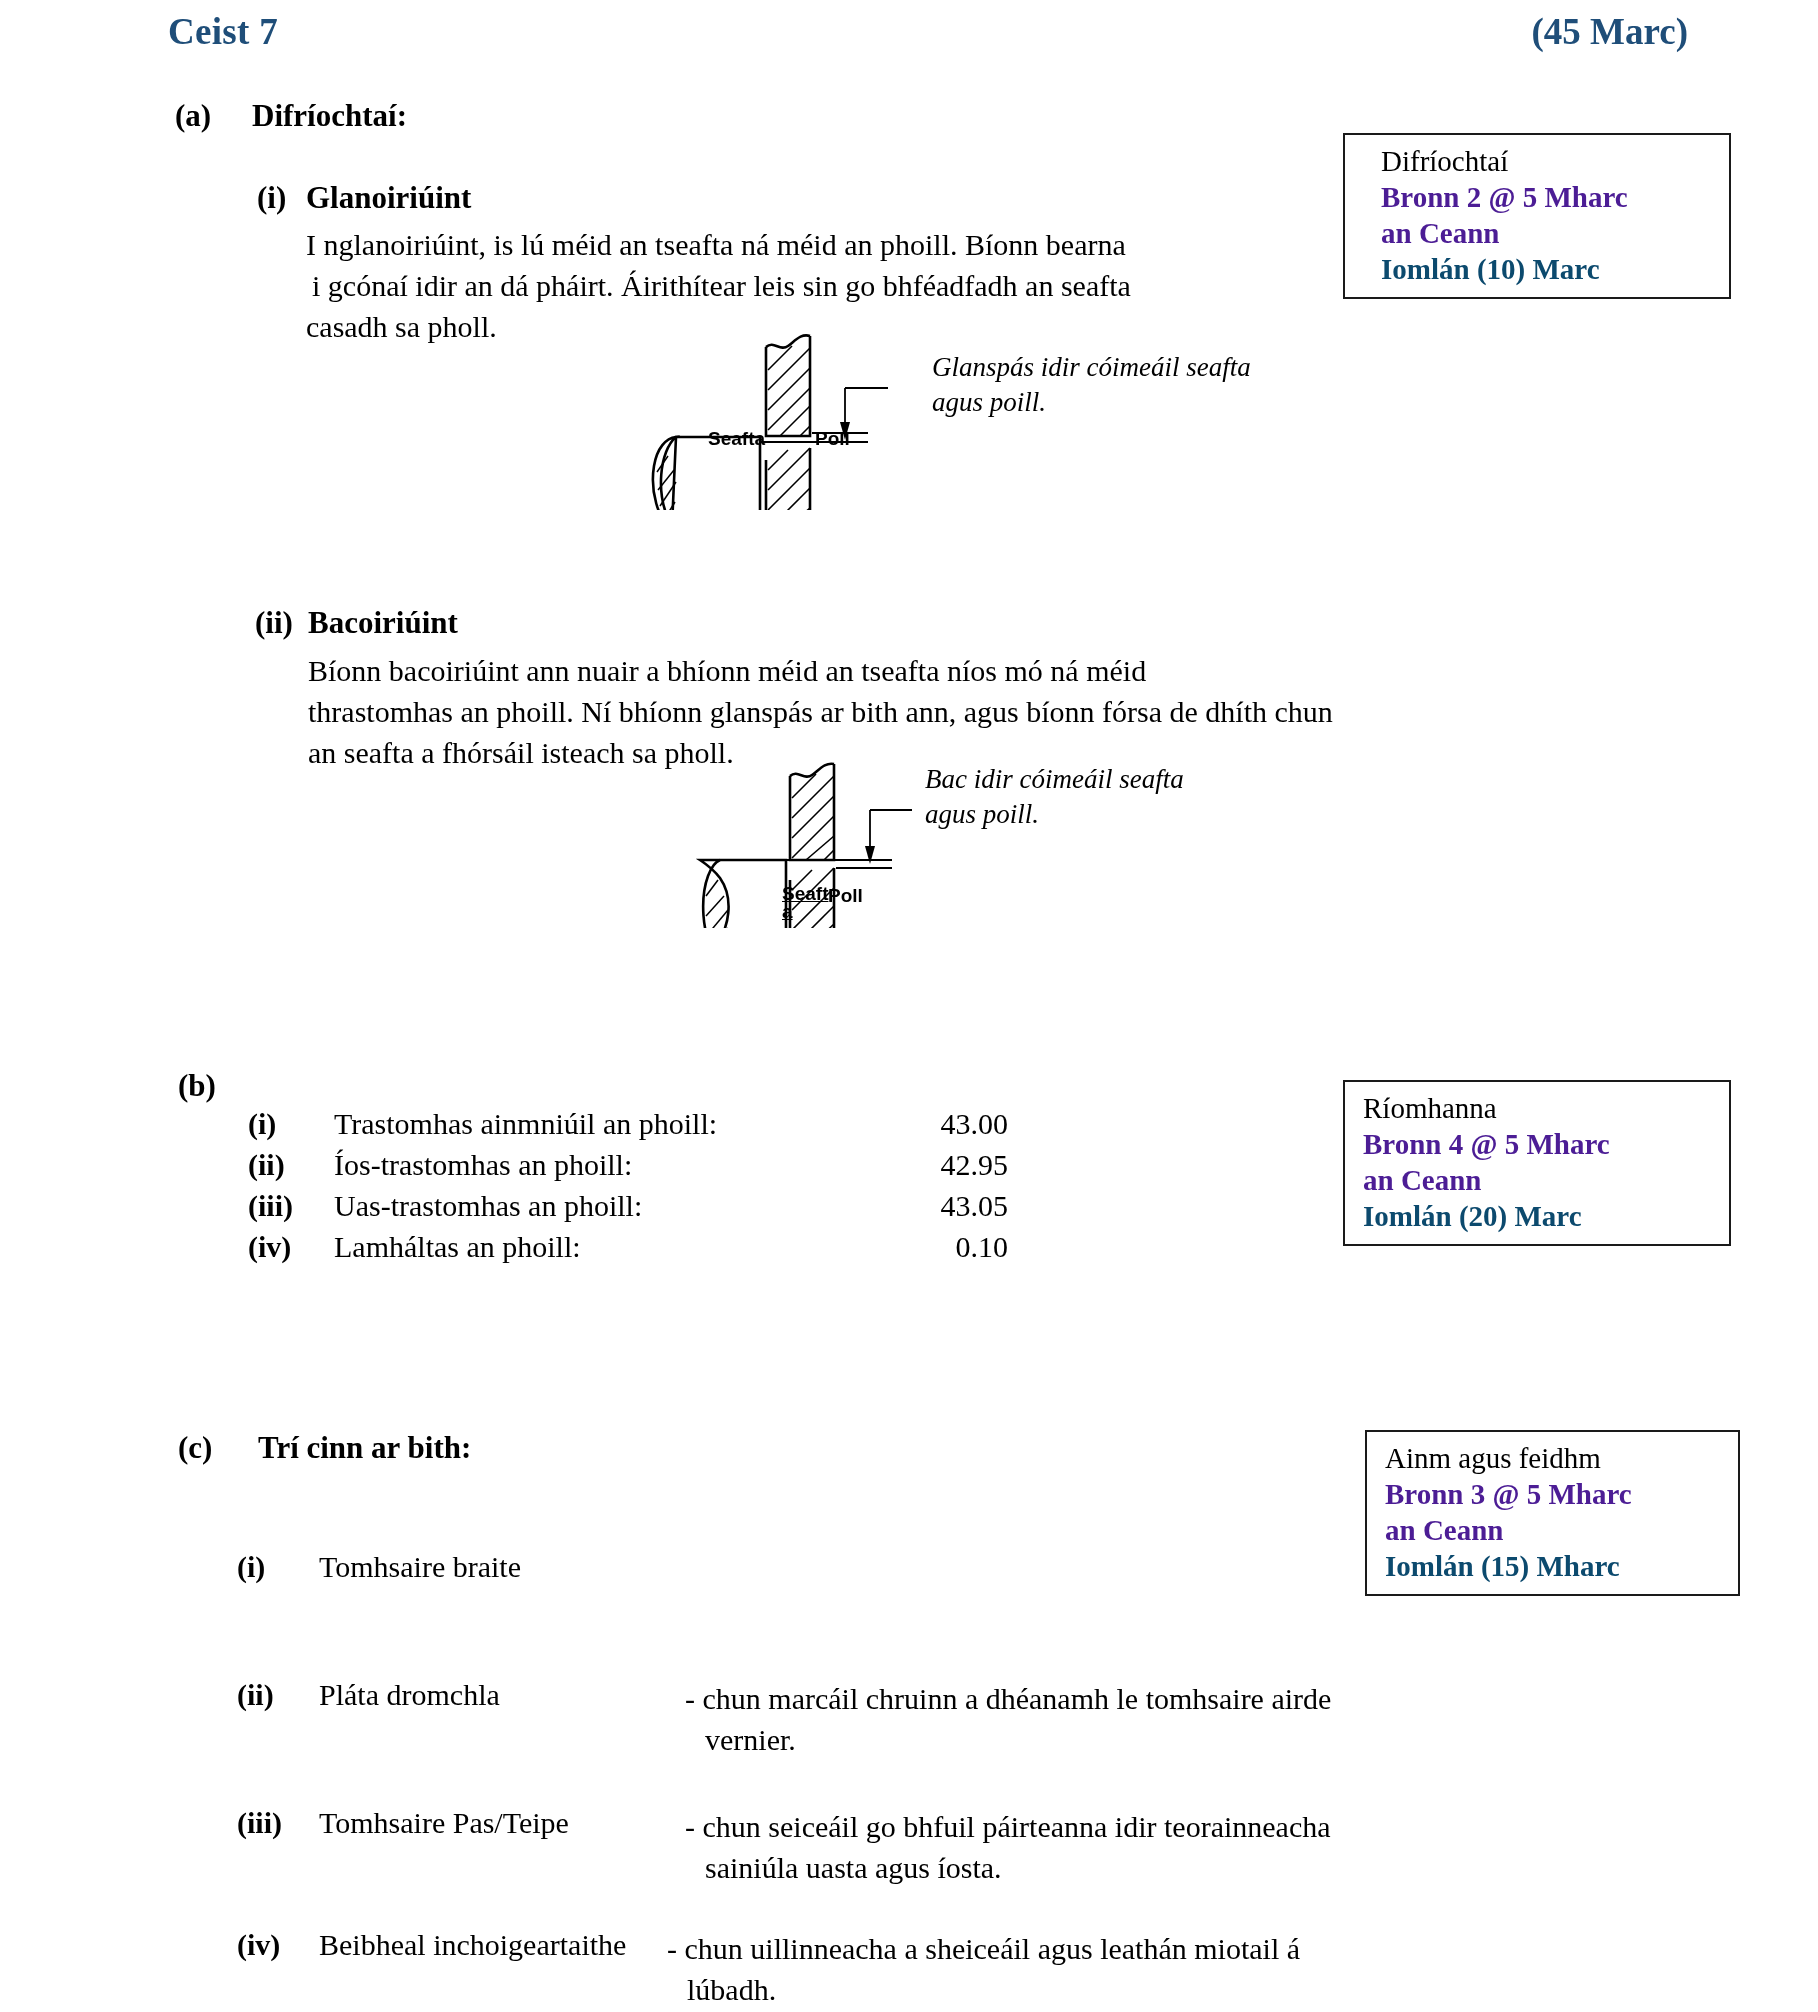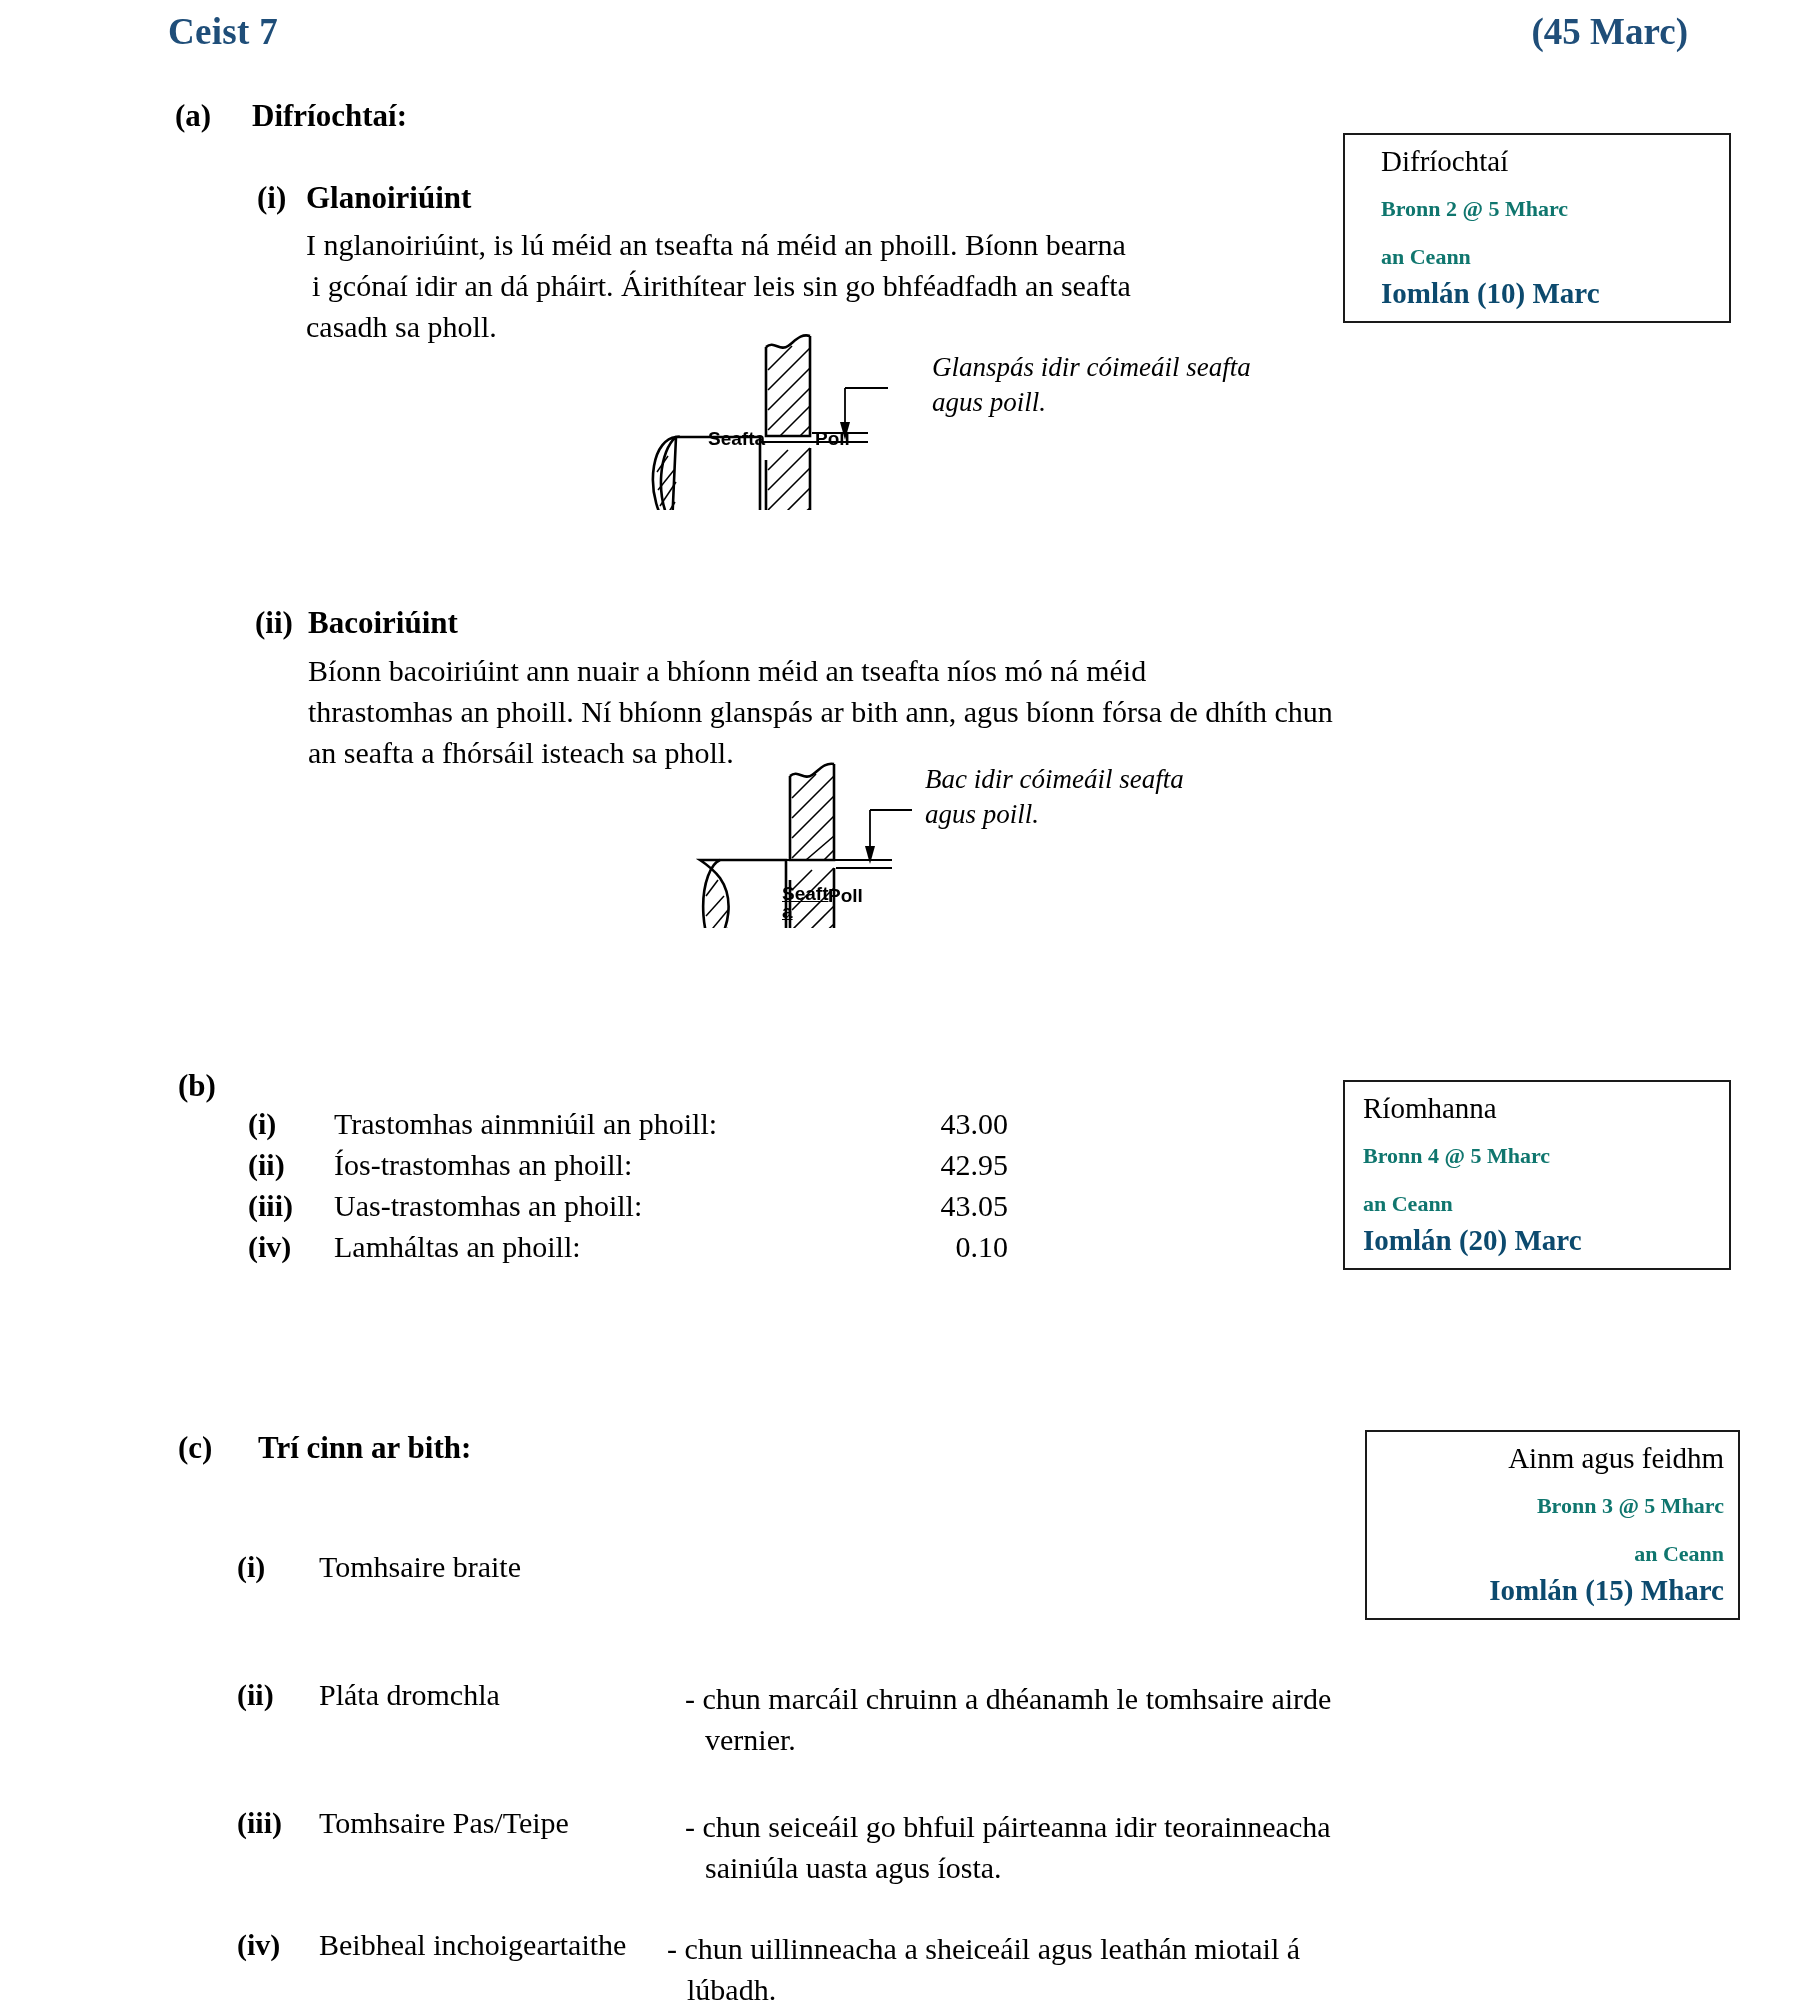--- a/index.html
+++ b/index.html
@@ -74,38 +74,37 @@
     padding: 8px 14px 10px 18px;
   }
   .mark-box .mb-head {
     font-size: 29px;
     line-height: 36px;
     font-weight: normal;
     color: #000;
     white-space: nowrap;
   }
   .mark-box .mb-award {
-    font-size: 22px;
+    font-size: 29px;
     line-height: 36px;
     font-weight: bold;
-    color: #0f766e;
-    white-space: nowrap;
-    margin-top: 12px;
+    color: #4c1d95;
+    white-space: nowrap;
   }
   .mark-box .mb-total {
     font-size: 29px;
     line-height: 36px;
     font-weight: bold;
     color: #0c4a6e;
     white-space: nowrap;
   }
 
   #mark-box-a { left: 1343px; top: 133px; width: 388px; padding-left: 36px; }
   #mark-box-b { left: 1343px; top: 1080px; width: 388px; }
-  #mark-box-c { left: 1365px; top: 1430px; width: 375px; text-align: right; }
+  #mark-box-c { left: 1365px; top: 1430px; width: 375px; }
 
   
   .diagram-caption {
     position: absolute;
     font-style: italic;
     font-size: 27px;
     line-height: 35px;
   }
   #cap-1 { left: 932px; top: 350px; }
   #cap-2 { left: 925px; top: 762px; }

